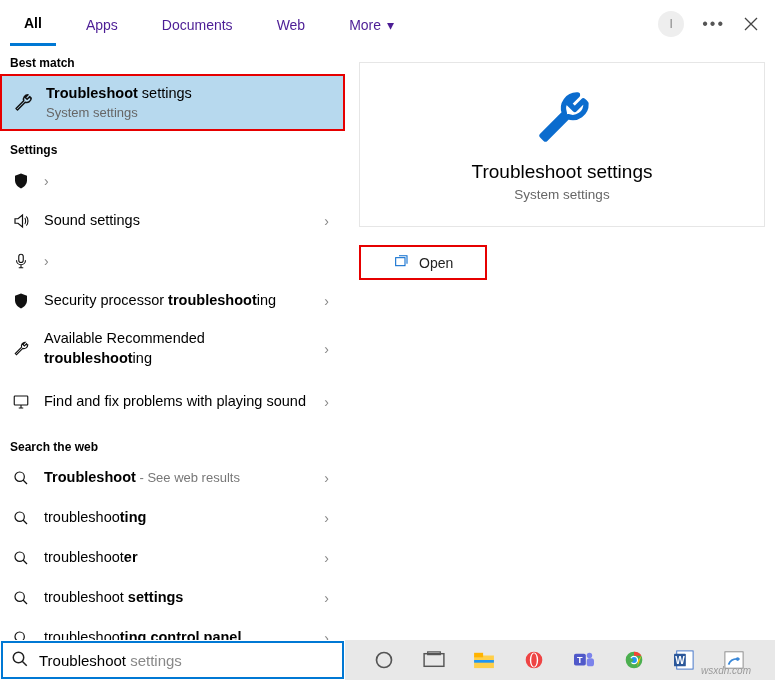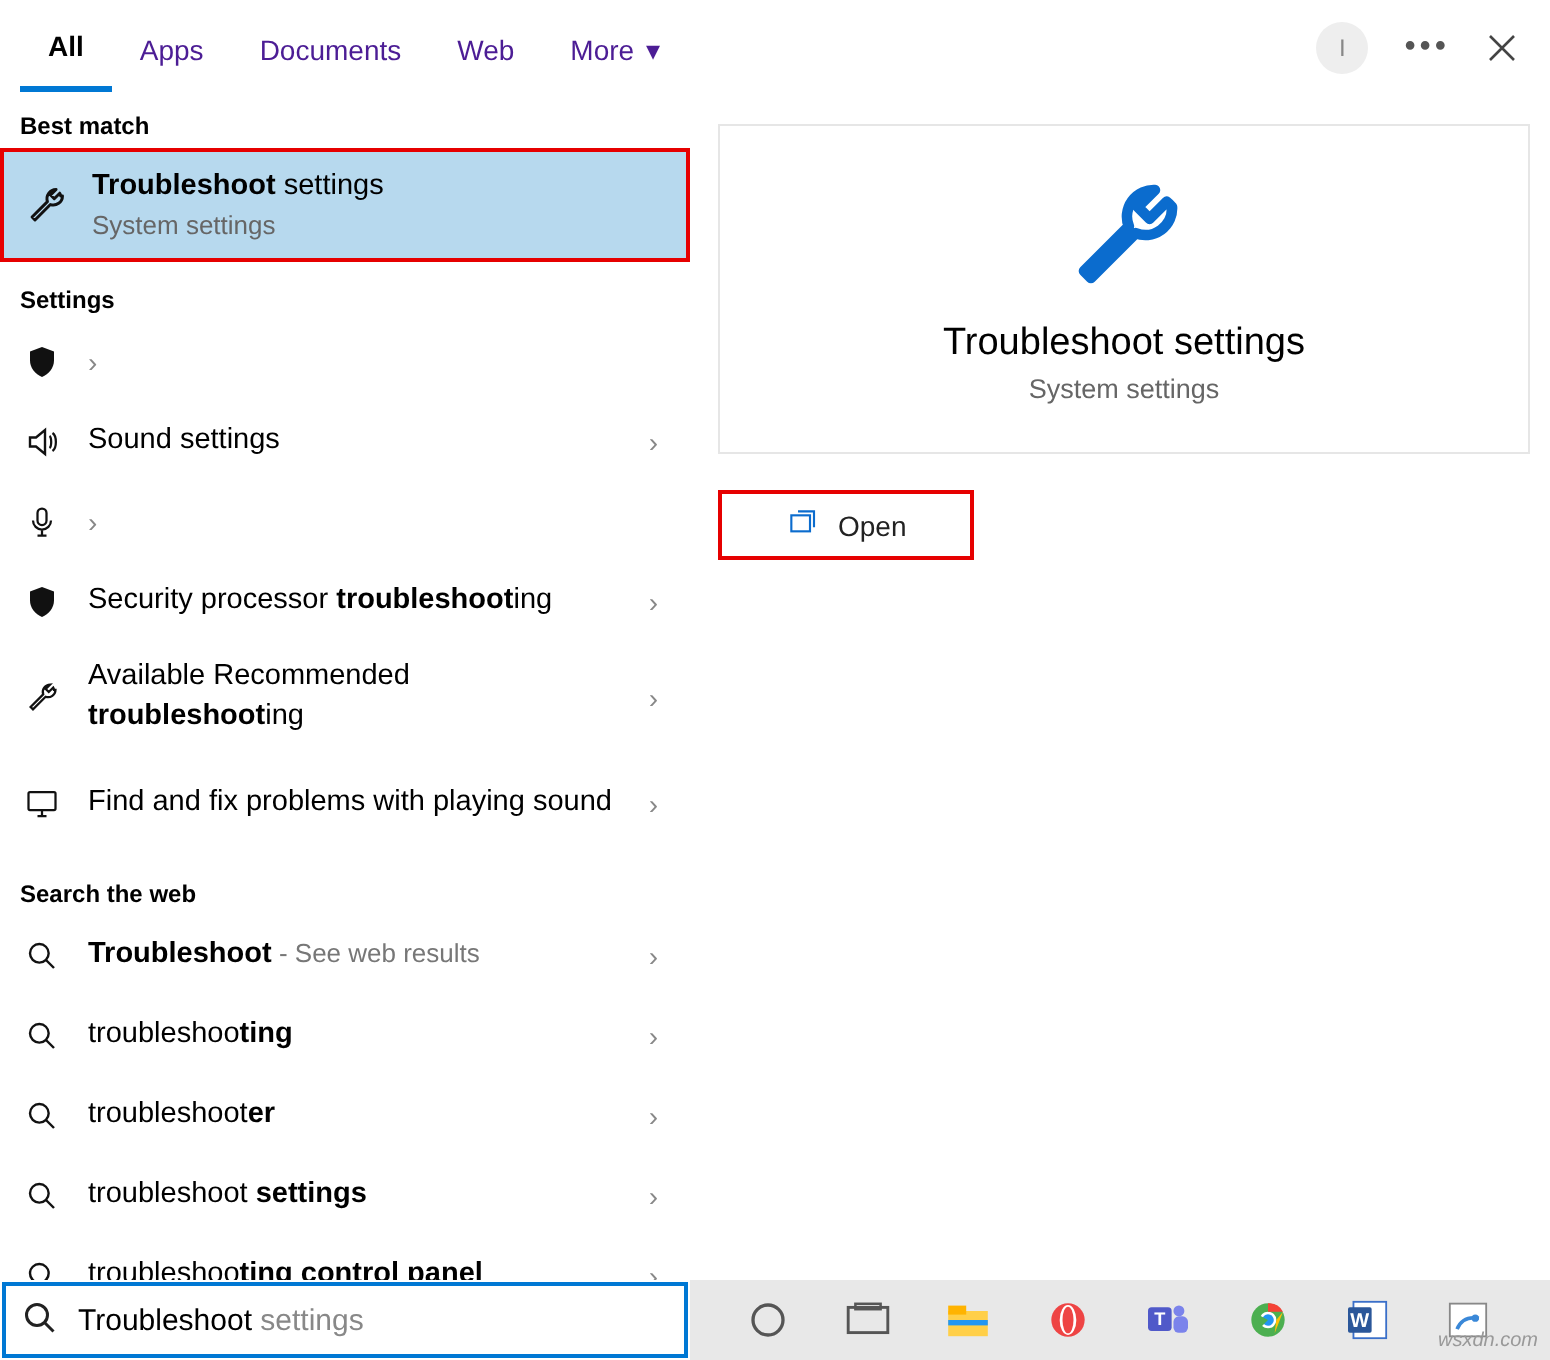--- a/index.html
+++ b/index.html
@@ -1,19 +1,19 @@
 <!DOCTYPE html>
 <html><head>
 <meta charset="utf-8">
 <style>
 * { box-sizing: border-box; margin: 0; padding: 0; font-family: "Segoe UI", sans-serif; }
 body { width: 775px; height: 680px; background: #fff; position: relative; overflow: hidden; font-size: 14px; color: #000; }
 
 .topbar { height: 48px; display: flex; align-items: center; padding: 0 10px; border-bottom: 1px solid transparent; }
-.tabs { display: flex; gap: 0; align-items: center; }
+.tabs { display: flex; gap: 16px; align-items: center; }
 .tab { padding: 14px 14px 12px; font-size: 14px; color: #4c1d95; cursor: pointer; }
 .tab.active { color: #000; font-weight: 600; border-bottom: 3px solid #0078d4; }
 .more-chev { margin-left: 2px; }
 .topbar-right { margin-left: auto; display: flex; align-items: center; gap: 18px; padding-right: 6px; }
 .avatar { width: 26px; height: 26px; border-radius: 50%; background: #eee; color:#888; display:flex; align-items:center; justify-content:center; font-size:12px;}
 .dots { color:#555; letter-spacing:2px; font-size:16px;}
 .closex svg { display:block; }
 
 .main { display:flex; height: calc(100% - 48px - 40px); }
 .leftcol { width: 345px; display:flex; flex-direction:column; overflow:hidden;}
@@ -45,21 +45,21 @@
 .searchbar-wrap { position:absolute; left:1px; bottom:1px; width:343px; height:38px; border:2px solid #0078d4; display:flex; align-items:center; padding:0 8px; background:#fff; gap:10px;}
 .searchbar-wrap .sicon { color:#333; }
 .search-text { font-size:15px; }
 .search-text .gray { color:#888; }
 
 .taskbar { position:absolute; left:345px; right:0; bottom:0; height:40px; background:#e8e8e8; display:flex; align-items:center; gap:24px; padding:0 0 0 26px;}
 .tbicon { width:26px; height:26px; display:flex; align-items:center; justify-content:center;}
 
 .leftcol-scroll { overflow-y:hidden; flex:1;}
 
-.watermark { position:absolute; right:6px; bottom:4px; font-size:10px; color:#999; font-style:italic;}
+.watermark { position:absolute; right:24px; bottom:4px; font-size:10px; color:#999; font-style:italic;}
 </style>
 </head>
 <body>
 
 <div class="topbar">
   <div class="tabs">
     <div class="tab active">All</div>
     <div class="tab">Apps</div>
     <div class="tab">Documents</div>
     <div class="tab">Web</div>

